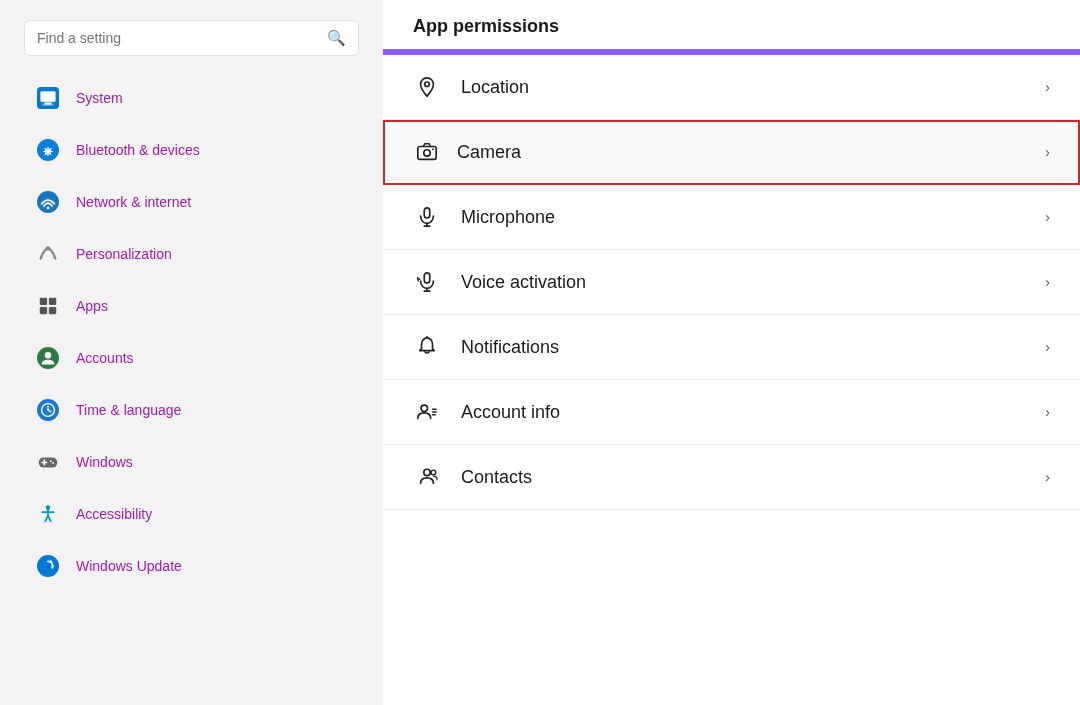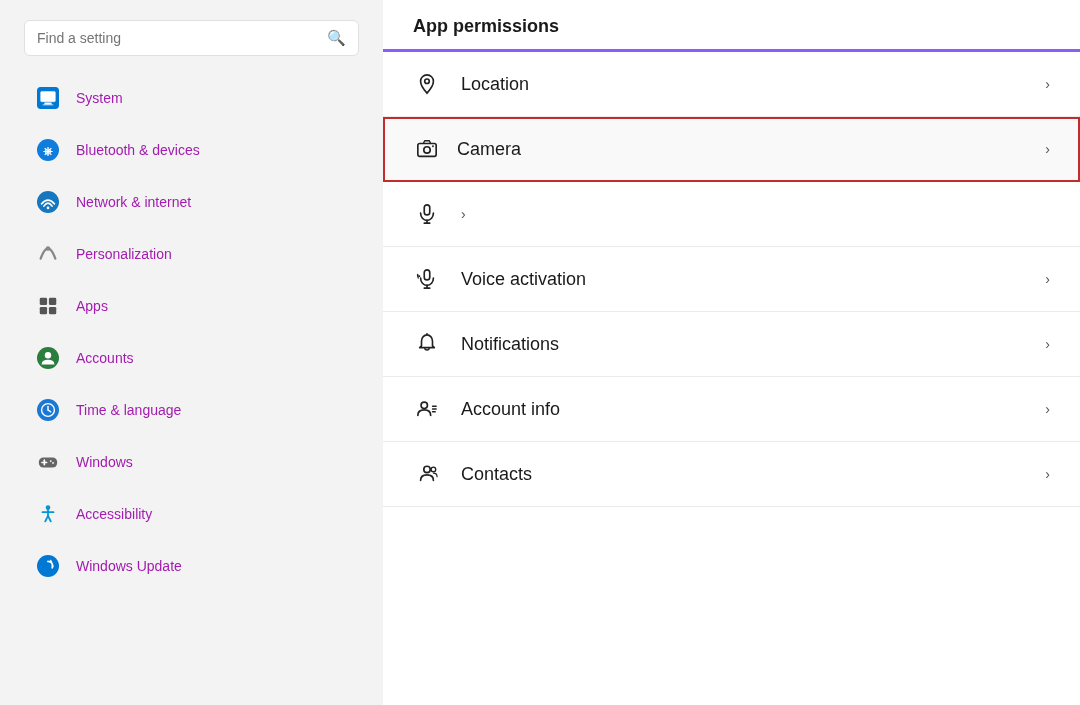--- a/index.html
+++ b/index.html
@@ -76,21 +76,21 @@
       background: #ffffff;
       overflow-y: auto;
       padding: 0;
     }
 
     .main-header {
       padding: 16px 30px 12px 30px;
       font-size: 18px;
       font-weight: 600;
       color: #1a1a1a;
-      border-bottom: 3px solid #8b5cf6;
+      border-bottom: 6px solid #8b5cf6;
     }
 
     .permission-item {
       display: flex;
       align-items: center;
       padding: 18px 30px;
       border-bottom: 1px solid #ebebeb;
       cursor: pointer;
       gap: 20px;
       background: #ffffff;
@@ -293,20 +293,21 @@
 
   <div class="permission-item">
     <div class="perm-icon">
       <svg width="22" height="22" viewBox="0 0 24 24" fill="none">
         <rect x="9" y="2" width="6" height="11" rx="3" stroke="#222" stroke-width="1.8" fill="none"></rect>
         <path d="M5 11 C5 15.42 8.13 19 12 19 C15.87 19 19 15.42 19 11" stroke="#222" stroke-width="1.8" fill="none" stroke-linecap="round"></path>
         <line x1="12" y1="19" x2="12" y2="22" stroke="#222" stroke-width="1.8" stroke-linecap="round"></line>
         <line x1="9" y1="22" x2="15" y2="22" stroke="#222" stroke-width="1.8" stroke-linecap="round"></line>
       </svg>
     </div>
+    <span class="perm-label">Microphone</span>
     <span class="chevron">›</span>
   </div>
 
   <div class="permission-item">
     <div class="perm-icon">
       <svg width="22" height="22" viewBox="0 0 24 24" fill="none">
         <rect x="9" y="2" width="6" height="11" rx="3" stroke="#222" stroke-width="1.8" fill="none"></rect>
         <path d="M5 11 C5 15.42 8.13 19 12 19 C15.87 19 19 15.42 19 11" stroke="#222" stroke-width="1.8" fill="none" stroke-linecap="round"></path>
         <line x1="12" y1="19" x2="12" y2="22" stroke="#222" stroke-width="1.8" stroke-linecap="round"></line>
         <line x1="9" y1="22" x2="15" y2="22" stroke="#222" stroke-width="1.8" stroke-linecap="round"></line>

